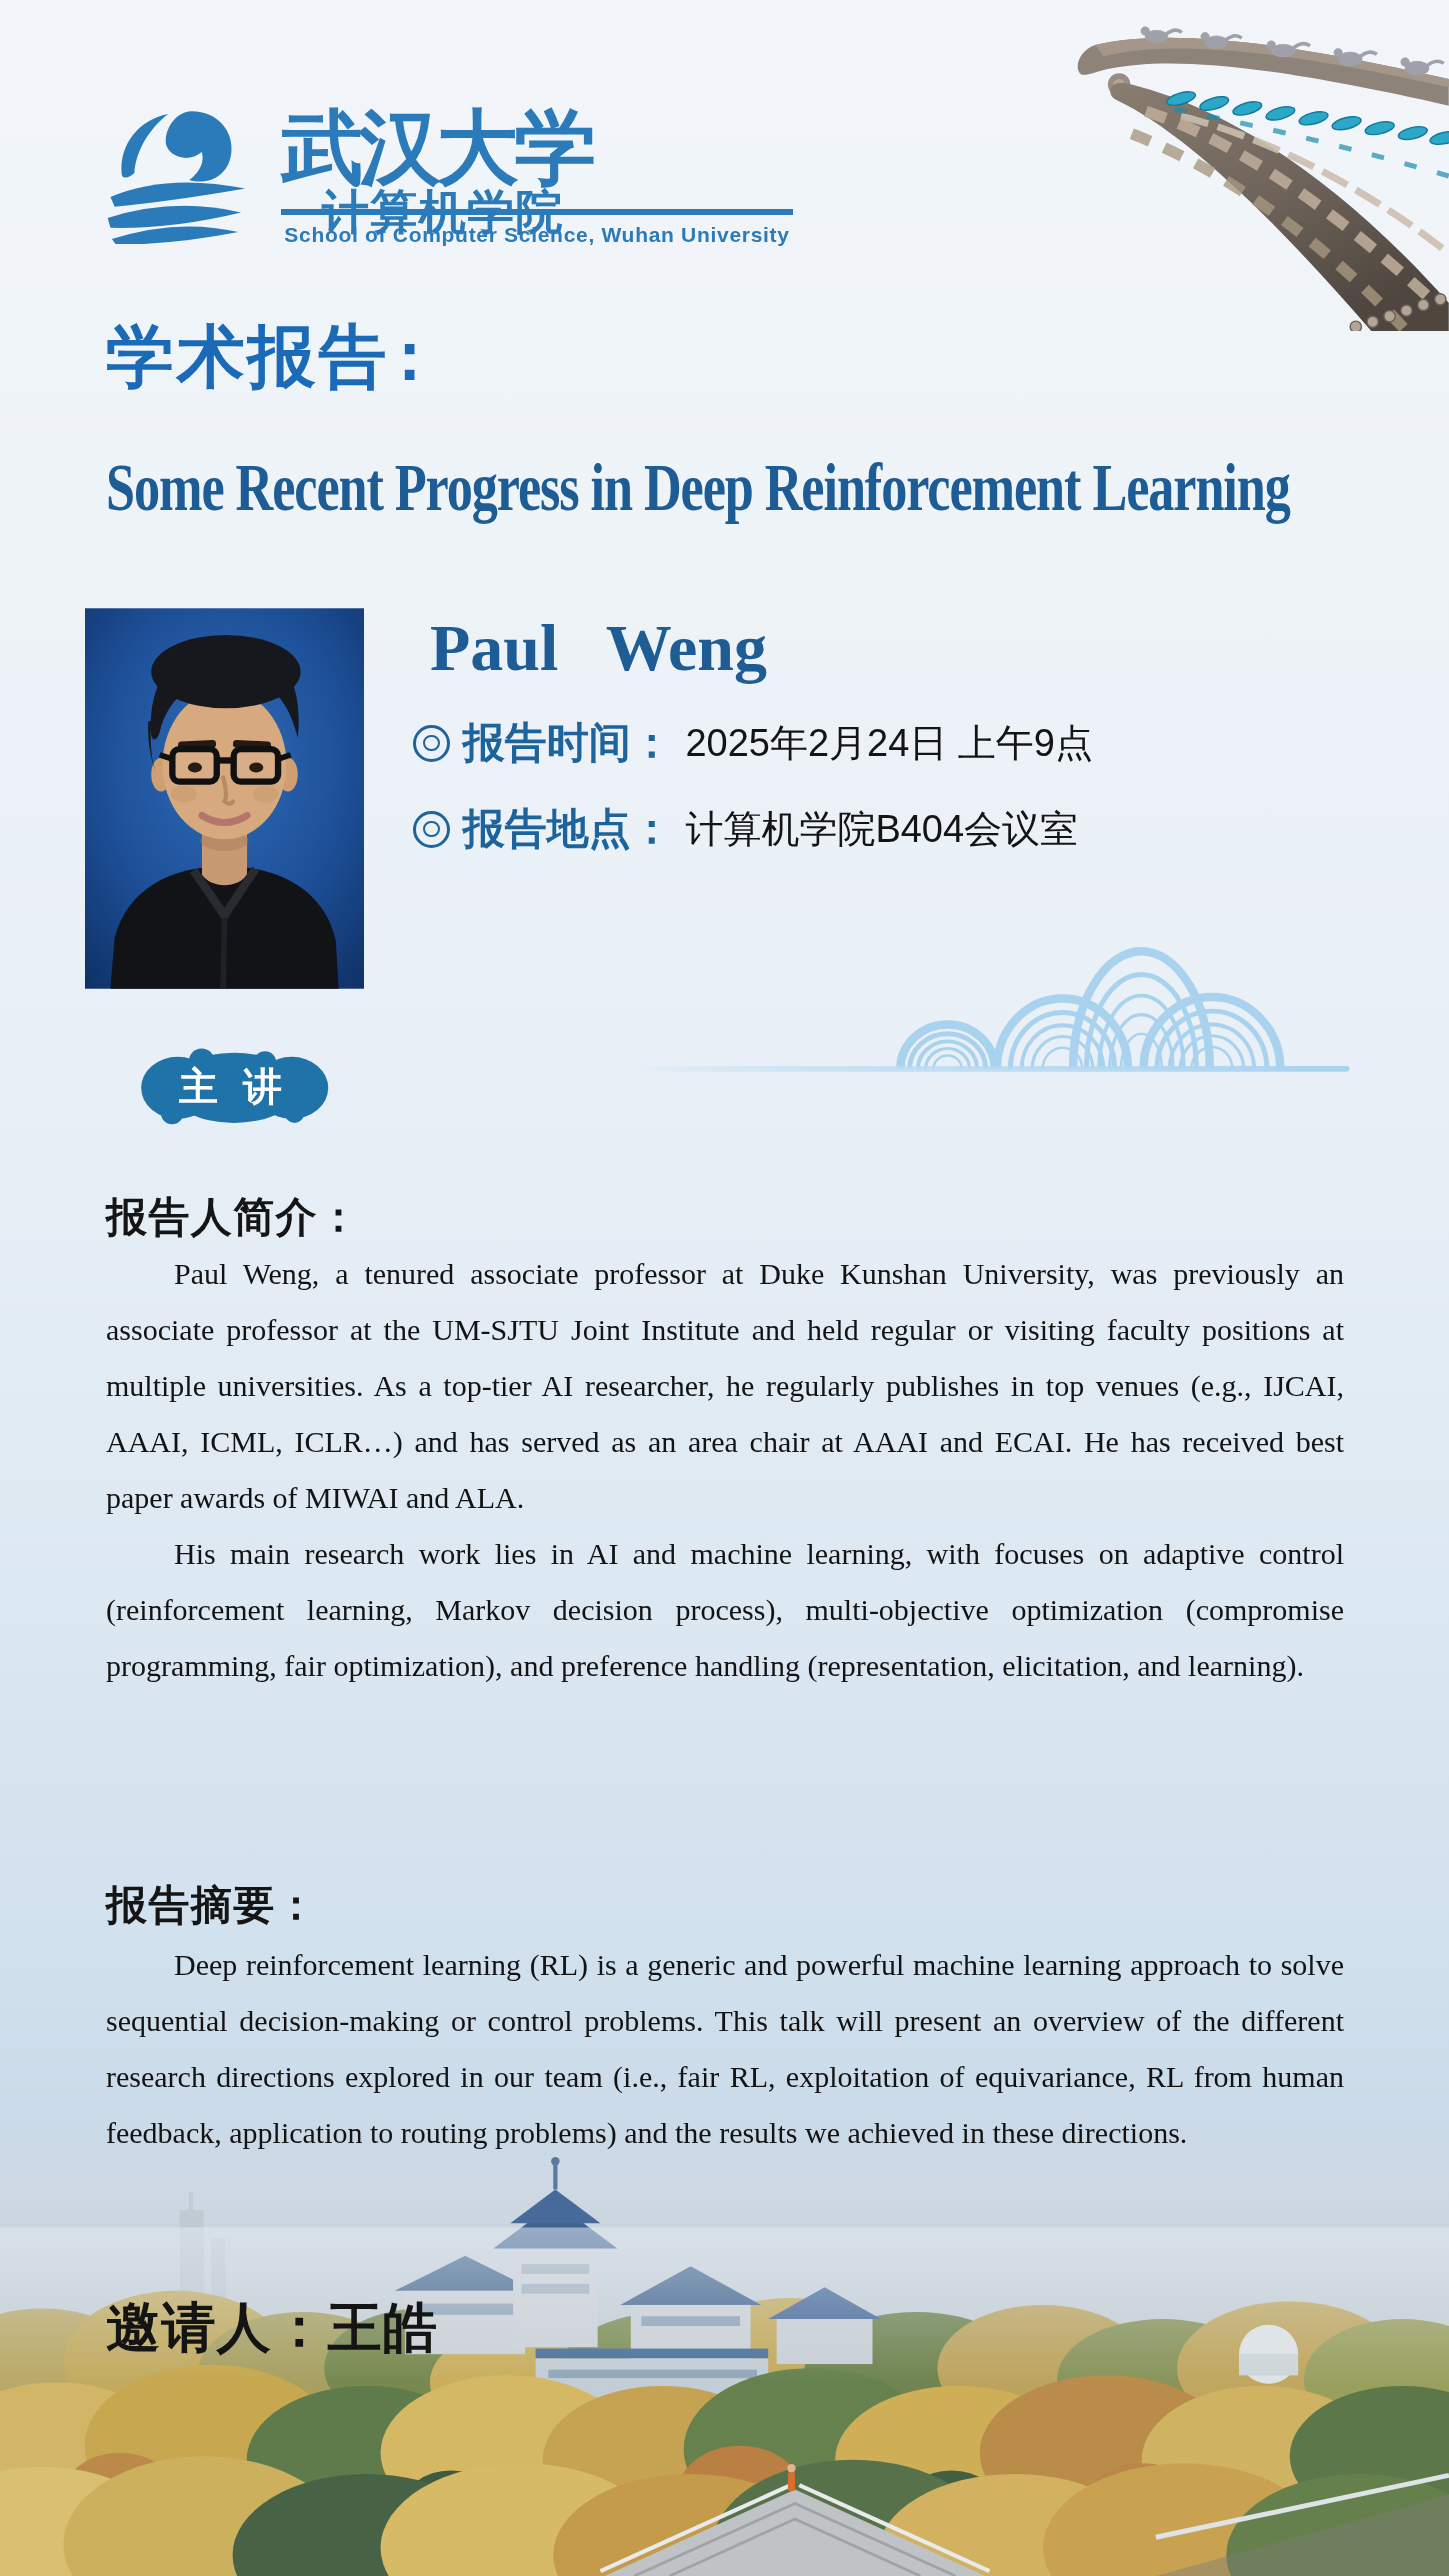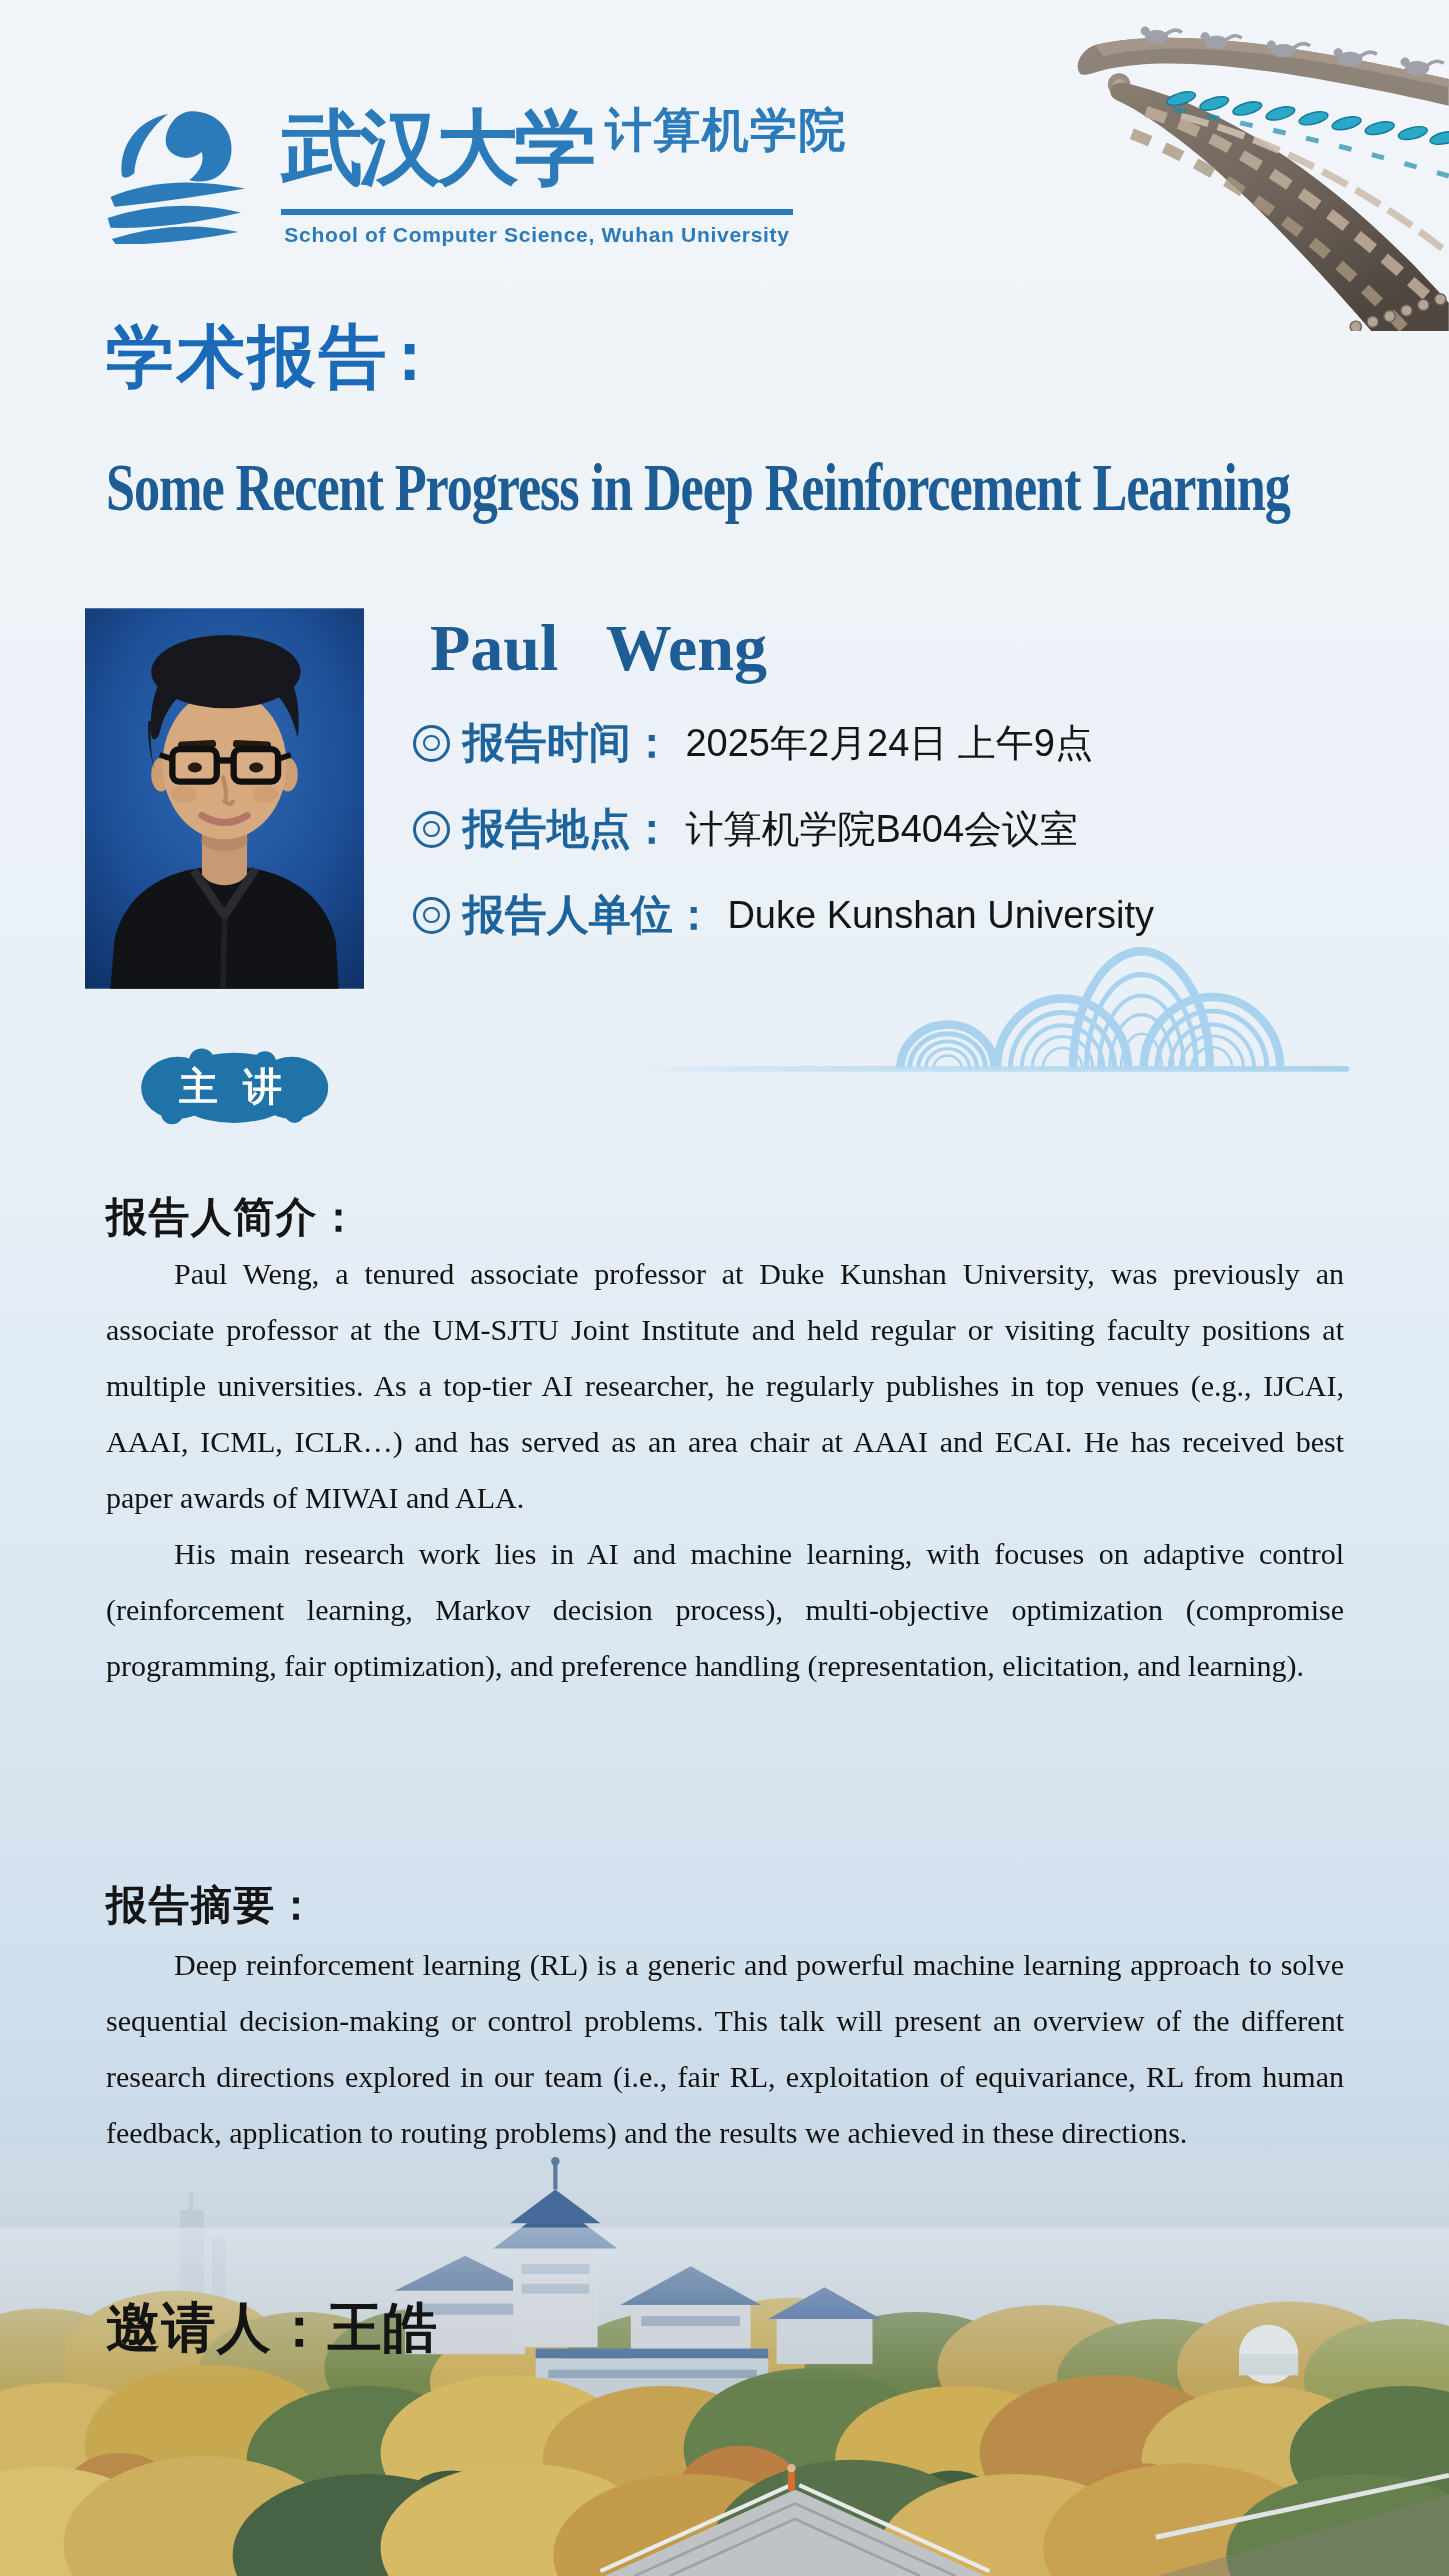--- a/index.html
+++ b/index.html
@@ -3,21 +3,21 @@
 <meta charset="utf-8">
 <style>
   html,body{margin:0;padding:0;background:#fff;}
   .page{
     position:relative;width:1449px;height:2576px;overflow:hidden;
     background:linear-gradient(180deg,#f2f6fa 0%,#eef3f8 22%,#e7eff6 45%,#dce8f2 62%,#d2e1ee 75%,#ccdbe9 82%,#c9d5e2 86%);
     font-family:"Liberation Sans",sans-serif;
   }
   .abs{position:absolute;}
   
-  .logo-cn{left:281px;top:106px;display:flex;align-items:flex-start;color:#2b7ab9;white-space:nowrap;}
+  .logo-cn{left:281px;top:106px;display:flex;align-items:center;color:#2b7ab9;white-space:nowrap;flex-direction:column;}
   .logo-callig{font-family:"DejaVu Serif",serif;font-weight:bold;font-size:82px;line-height:1;letter-spacing:-4.2px;}
   .logo-dept{font-size:47px;font-weight:bold;line-height:1;padding:0 0 7px 12.7px;letter-spacing:1.4px;}
   .logo-rule{left:281px;top:209px;width:512px;height:6.3px;background:#2b7ab9;}
   .logo-en{left:281px;top:223px;width:512px;text-align:center;font-size:21px;font-weight:bold;color:#2b7ab9;letter-spacing:0.7px;}
   
   .kicker{left:106px;top:326px;font-size:68px;font-weight:bold;color:#1a6ab8;letter-spacing:2.8px;line-height:1.05;font-family:Liberation Mono, monospace;}
   .title{left:106px;top:452px;font-family:"Liberation Serif",serif;font-weight:bold;font-size:67px;color:#1d5c94;
          white-space:nowrap;letter-spacing:-1.4px;transform:scaleX(0.78);transform-origin:0 0;line-height:1.05;}
   
   .portrait{left:85px;top:608px;width:279px;height:381px;}
@@ -208,25 +208,20 @@
 
   <div class="abs detail-row row1">
     <span class="bullet"></span>
     <span class="detail-label">报告时间：</span>
     <span class="detail-value">2025年2月24日 上午9点</span>
   </div>
   <div class="abs detail-row row2">
     <span class="bullet"></span>
     <span class="detail-label">报告地点：</span>
     <span class="detail-value">计算机学院B404会议室</span>
-  </div>
-  <div class="abs detail-row row3">
-    <span class="bullet"></span>
-    <span class="detail-label">报告人单位：</span>
-    <span class="detail-value">Duke Kunshan University</span>
   </div>
 
   <svg class="abs clouds" width="726" height="134" viewBox="0 0 1030 190">
     <defs>
       <linearGradient id="lineGrad" x1="0" y1="0" x2="1" y2="0">
         <stop offset="0" stop-color="#a9d2ee" stop-opacity="0"></stop>
         <stop offset="0.35" stop-color="#bcdcf2" stop-opacity="0.8"></stop>
         <stop offset="1" stop-color="#a9d2ee"></stop>
       </linearGradient>
     </defs>

